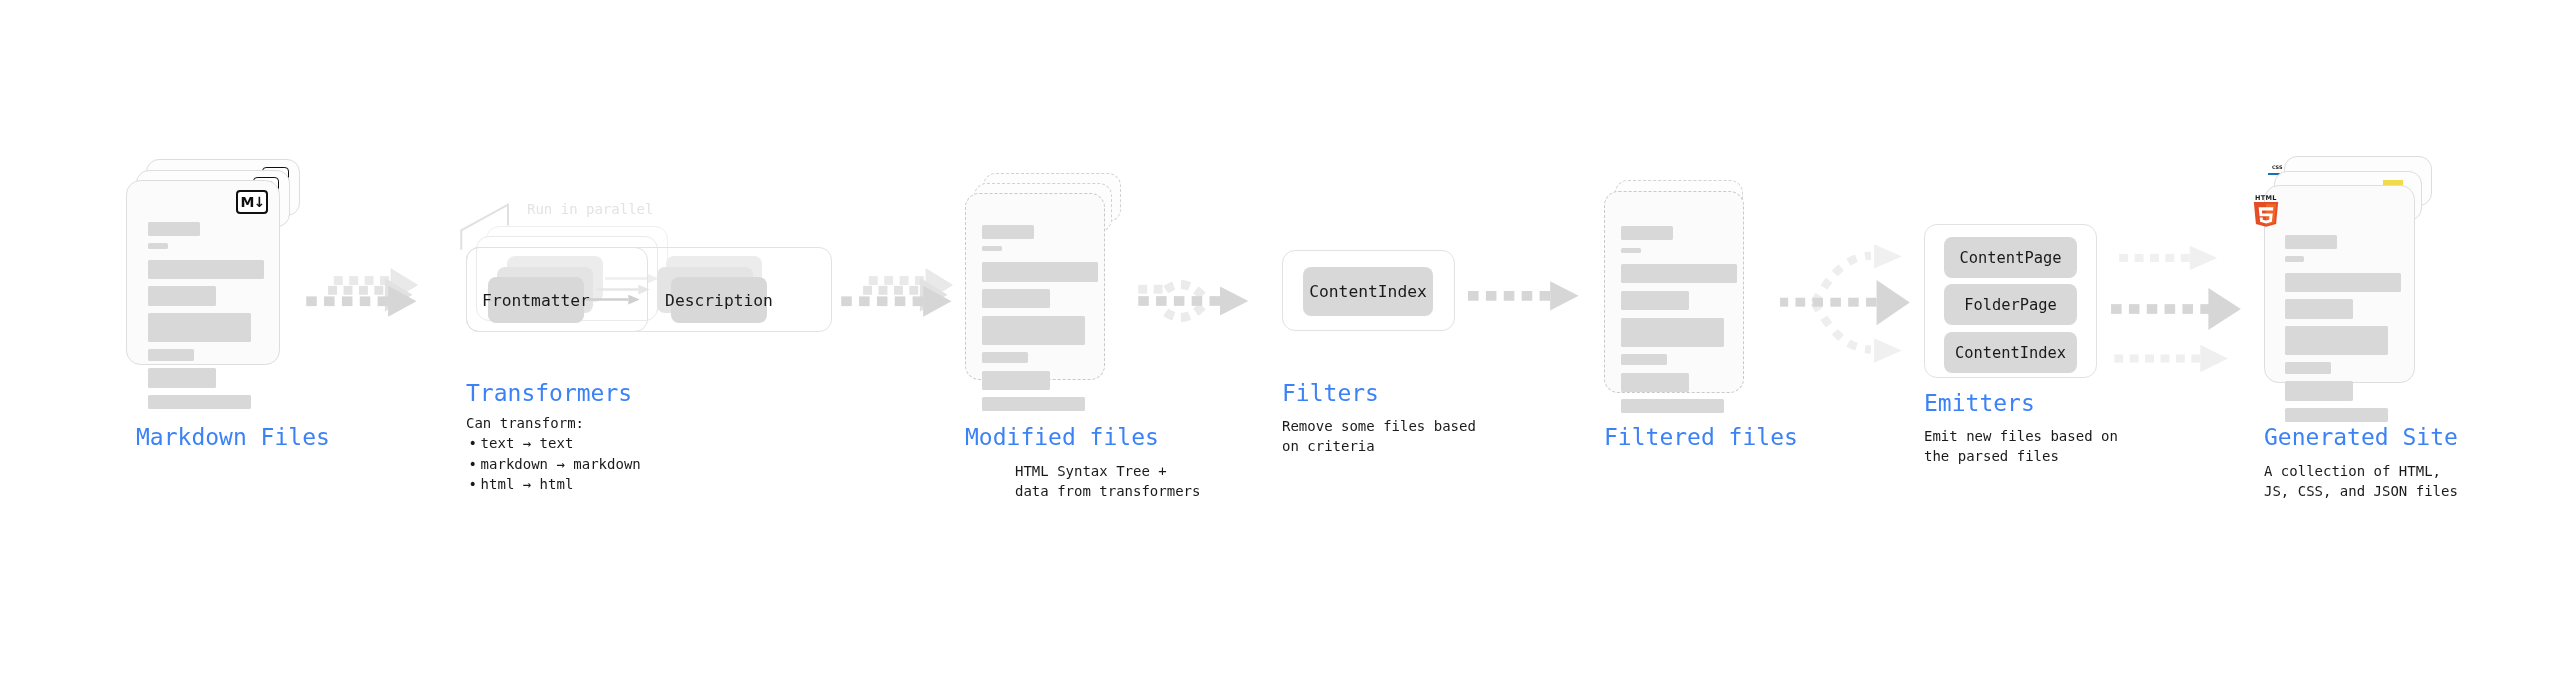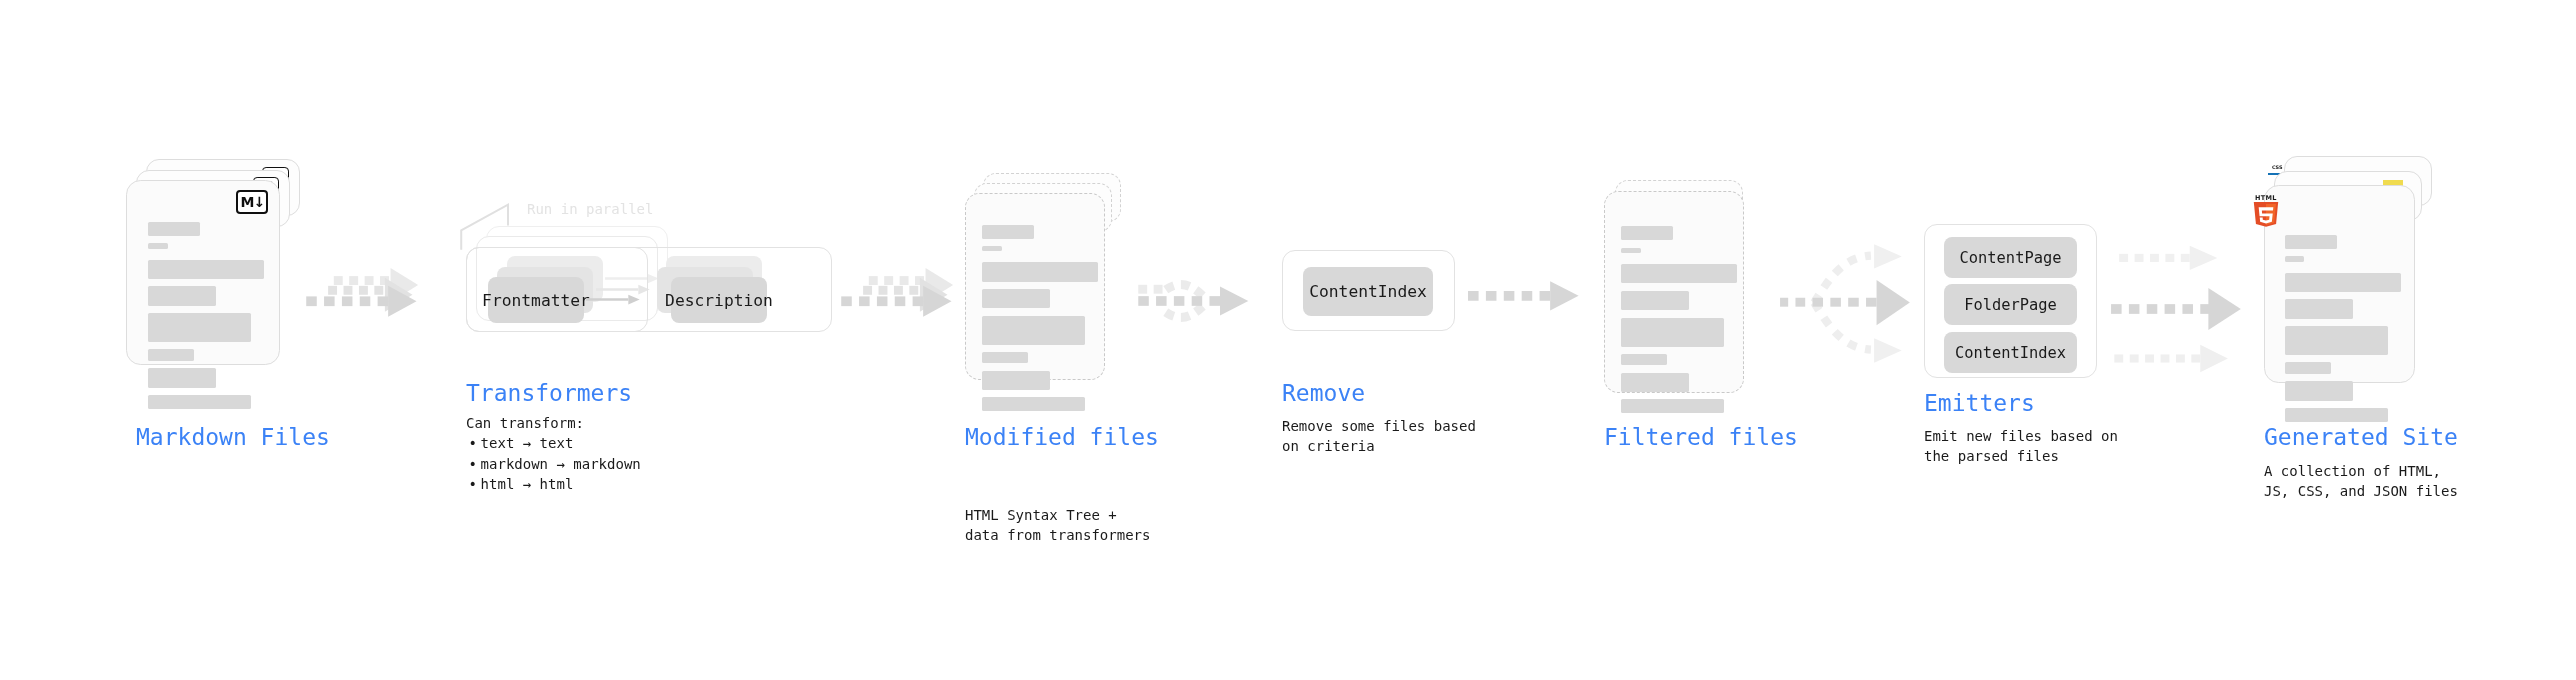--- a/index.html
+++ b/index.html
@@ -297,21 +297,21 @@
         <div class="doc-line" style="width:116px; height:19.5px;"></div>
         <div class="doc-line" style="width:68px;  height:19.5px;"></div>
         <div class="doc-line" style="width:103px; height:29px;"></div>
         <div class="doc-line" style="width:46px;  height:11.4px;"></div>
         <div class="doc-line" style="width:68px;  height:19.5px;"></div>
         <div class="doc-line" style="width:103px; height:14px;"></div>
       </div>
     </div>
   </div>
   <div class="caption-title" style="left:965px; top:424px;">Modified files</div>
-  <div class="caption-sub" style="left:965px; top:461px;margin-top:44px;">HTML Syntax Tree +
+  <div class="caption-sub" style="left:1015px; top:461px;">HTML Syntax Tree +
 data from transformers</div>
 
   <div class="node" style="left:1138px; top:267px;">
     <svg width="130" height="89" viewBox="0 0 160 110">
       <g fill="#ebebeb">
         <rect x="0" y="22" width="11" height="11"></rect>
           <rect x="19" y="22" width="11" height="11"></rect>
         <path d="M34,28 C52,16 66,22 80,36" fill="none" stroke="#ebebeb" stroke-width="11" stroke-dasharray="11 9"></path>
         <path d="M34,56 C52,68 66,62 80,48" fill="none" stroke="#ebebeb" stroke-width="11" stroke-dasharray="11 9"></path>
       </g>
@@ -321,21 +321,21 @@
         <rect x="44" y="36" width="13" height="12"></rect>
           <rect x="66" y="36" width="13" height="12"></rect>
         <rect x="88" y="36" width="13" height="12"></rect>
         <polygon points="101,24 136,42 101,60"></polygon>
       </g>
     </svg>
   </div>
 
   <div class="groupbox" style="left:1282px; top:250px; width:173px; height:81px;"></div>
   <div class="pill" style="left:1303px; top:267px; width:130px; height:49px;">ContentIndex</div>
-  <div class="caption-title" style="left:1282px; top:380px;">Remove</div>
+  <div class="caption-title" style="left:1282px; top:380px;">Filters</div>
   <div class="caption-sub" style="left:1282px; top:416px;">Remove some files based
 on criteria</div>
 
   <div class="node" style="left:1468px; top:273px;">
     <svg width="122" height="49" viewBox="0 0 150 60">
       <g fill="#d6d6d6">
         <rect x="0" y="22" width="13" height="12"></rect>
           <rect x="22" y="22" width="13" height="12"></rect>
         <rect x="44" y="22" width="13" height="12"></rect>
           <rect x="66" y="22" width="13" height="12"></rect>

